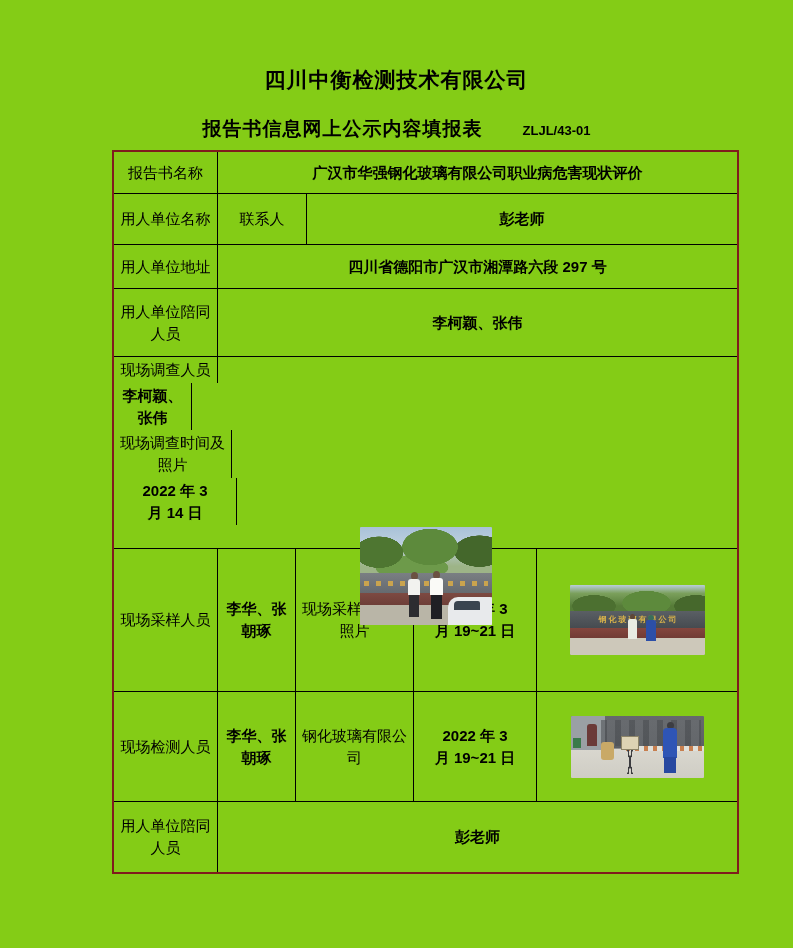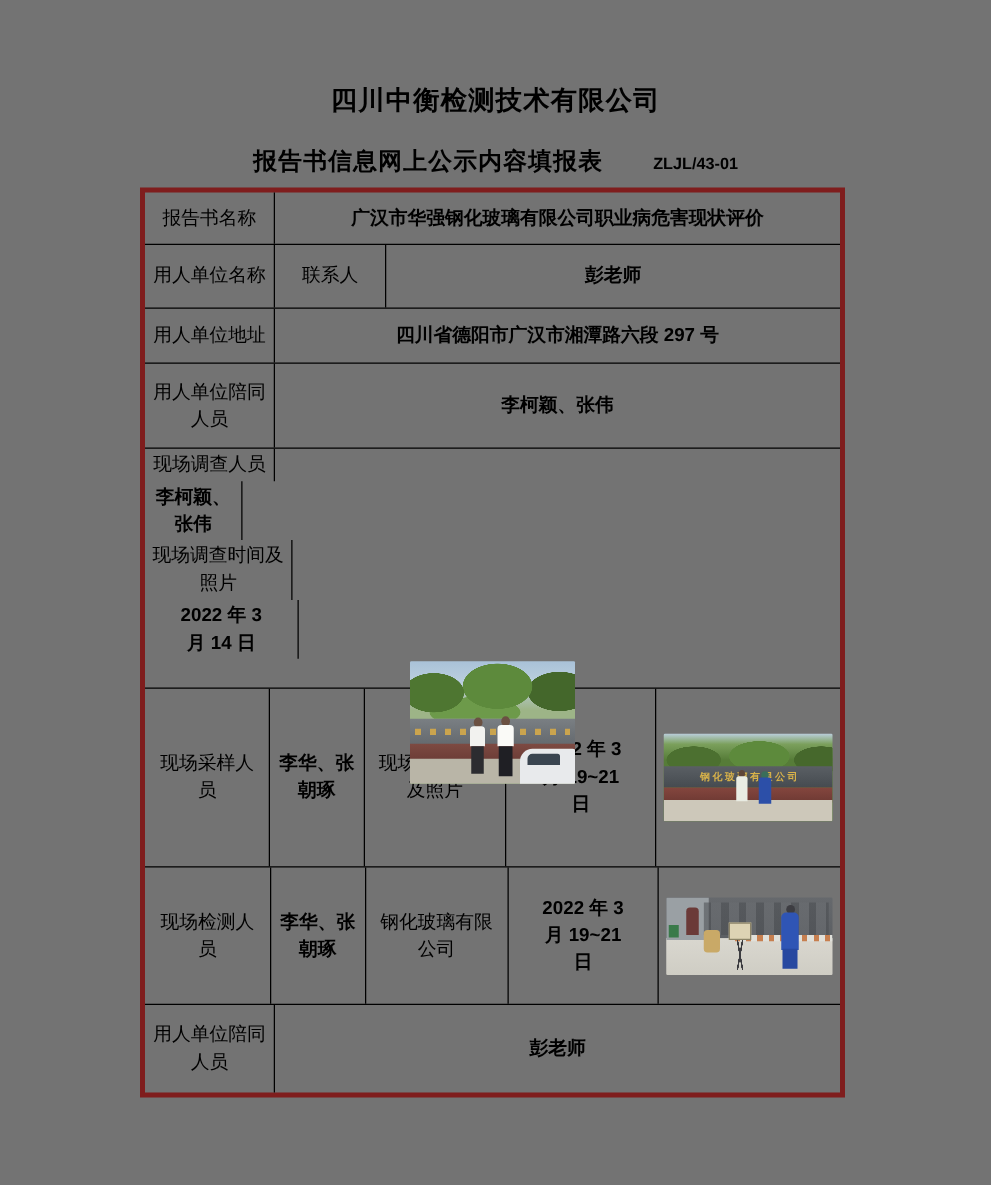--- a/index.html
+++ b/index.html
@@ -1,25 +1,25 @@
 <!DOCTYPE html>
 <html><head>
 <meta charset="utf-8">
 <style>
   * { margin:0; padding:0; box-sizing:border-box; }
   html,body { background:#ffffff; }
   body { font-family:"Liberation Sans","DejaVu Sans",sans-serif; color:#000; }
-  .page { position:relative; width:793px; height:948px; background:#737373; overflow:hidden; }
+  .page { position:relative; width:793px; height:948px; background:#84cc16; overflow:hidden; }
 
   .doc-title { margin-top:66px; text-align:center; font-size:21px; font-weight:700; letter-spacing:1px; }
   .subtitle-line { margin-top:22px; display:flex; justify-content:center; align-items:baseline; gap:40px; }
   .form-title { font-size:19px; font-weight:700; letter-spacing:1px; }
   .form-code { font-size:13px; font-weight:700; }
 
-  .form-table { position:absolute; left:112px; top:150px; width:564px; border:4px solid #7f1d1d; }
+  .form-table { position:absolute; left:112px; top:150px; width:627px; border:2px solid #7f1d1d; }
   .t-row { display:flex; border-bottom:1px solid #000; width:100%; }
   .t-row:last-child { border-bottom:none; }
   .cell { border-right:1px solid #000; display:flex; align-items:center; justify-content:center;
           text-align:center; padding:2px 6px; font-size:15px; line-height:1.45; }
   .t-row .cell:last-child { border-right:none; }
   .lbl { font-weight:400; }
   .val { font-weight:700; }
 
   
   .c1 { width:104px; }

